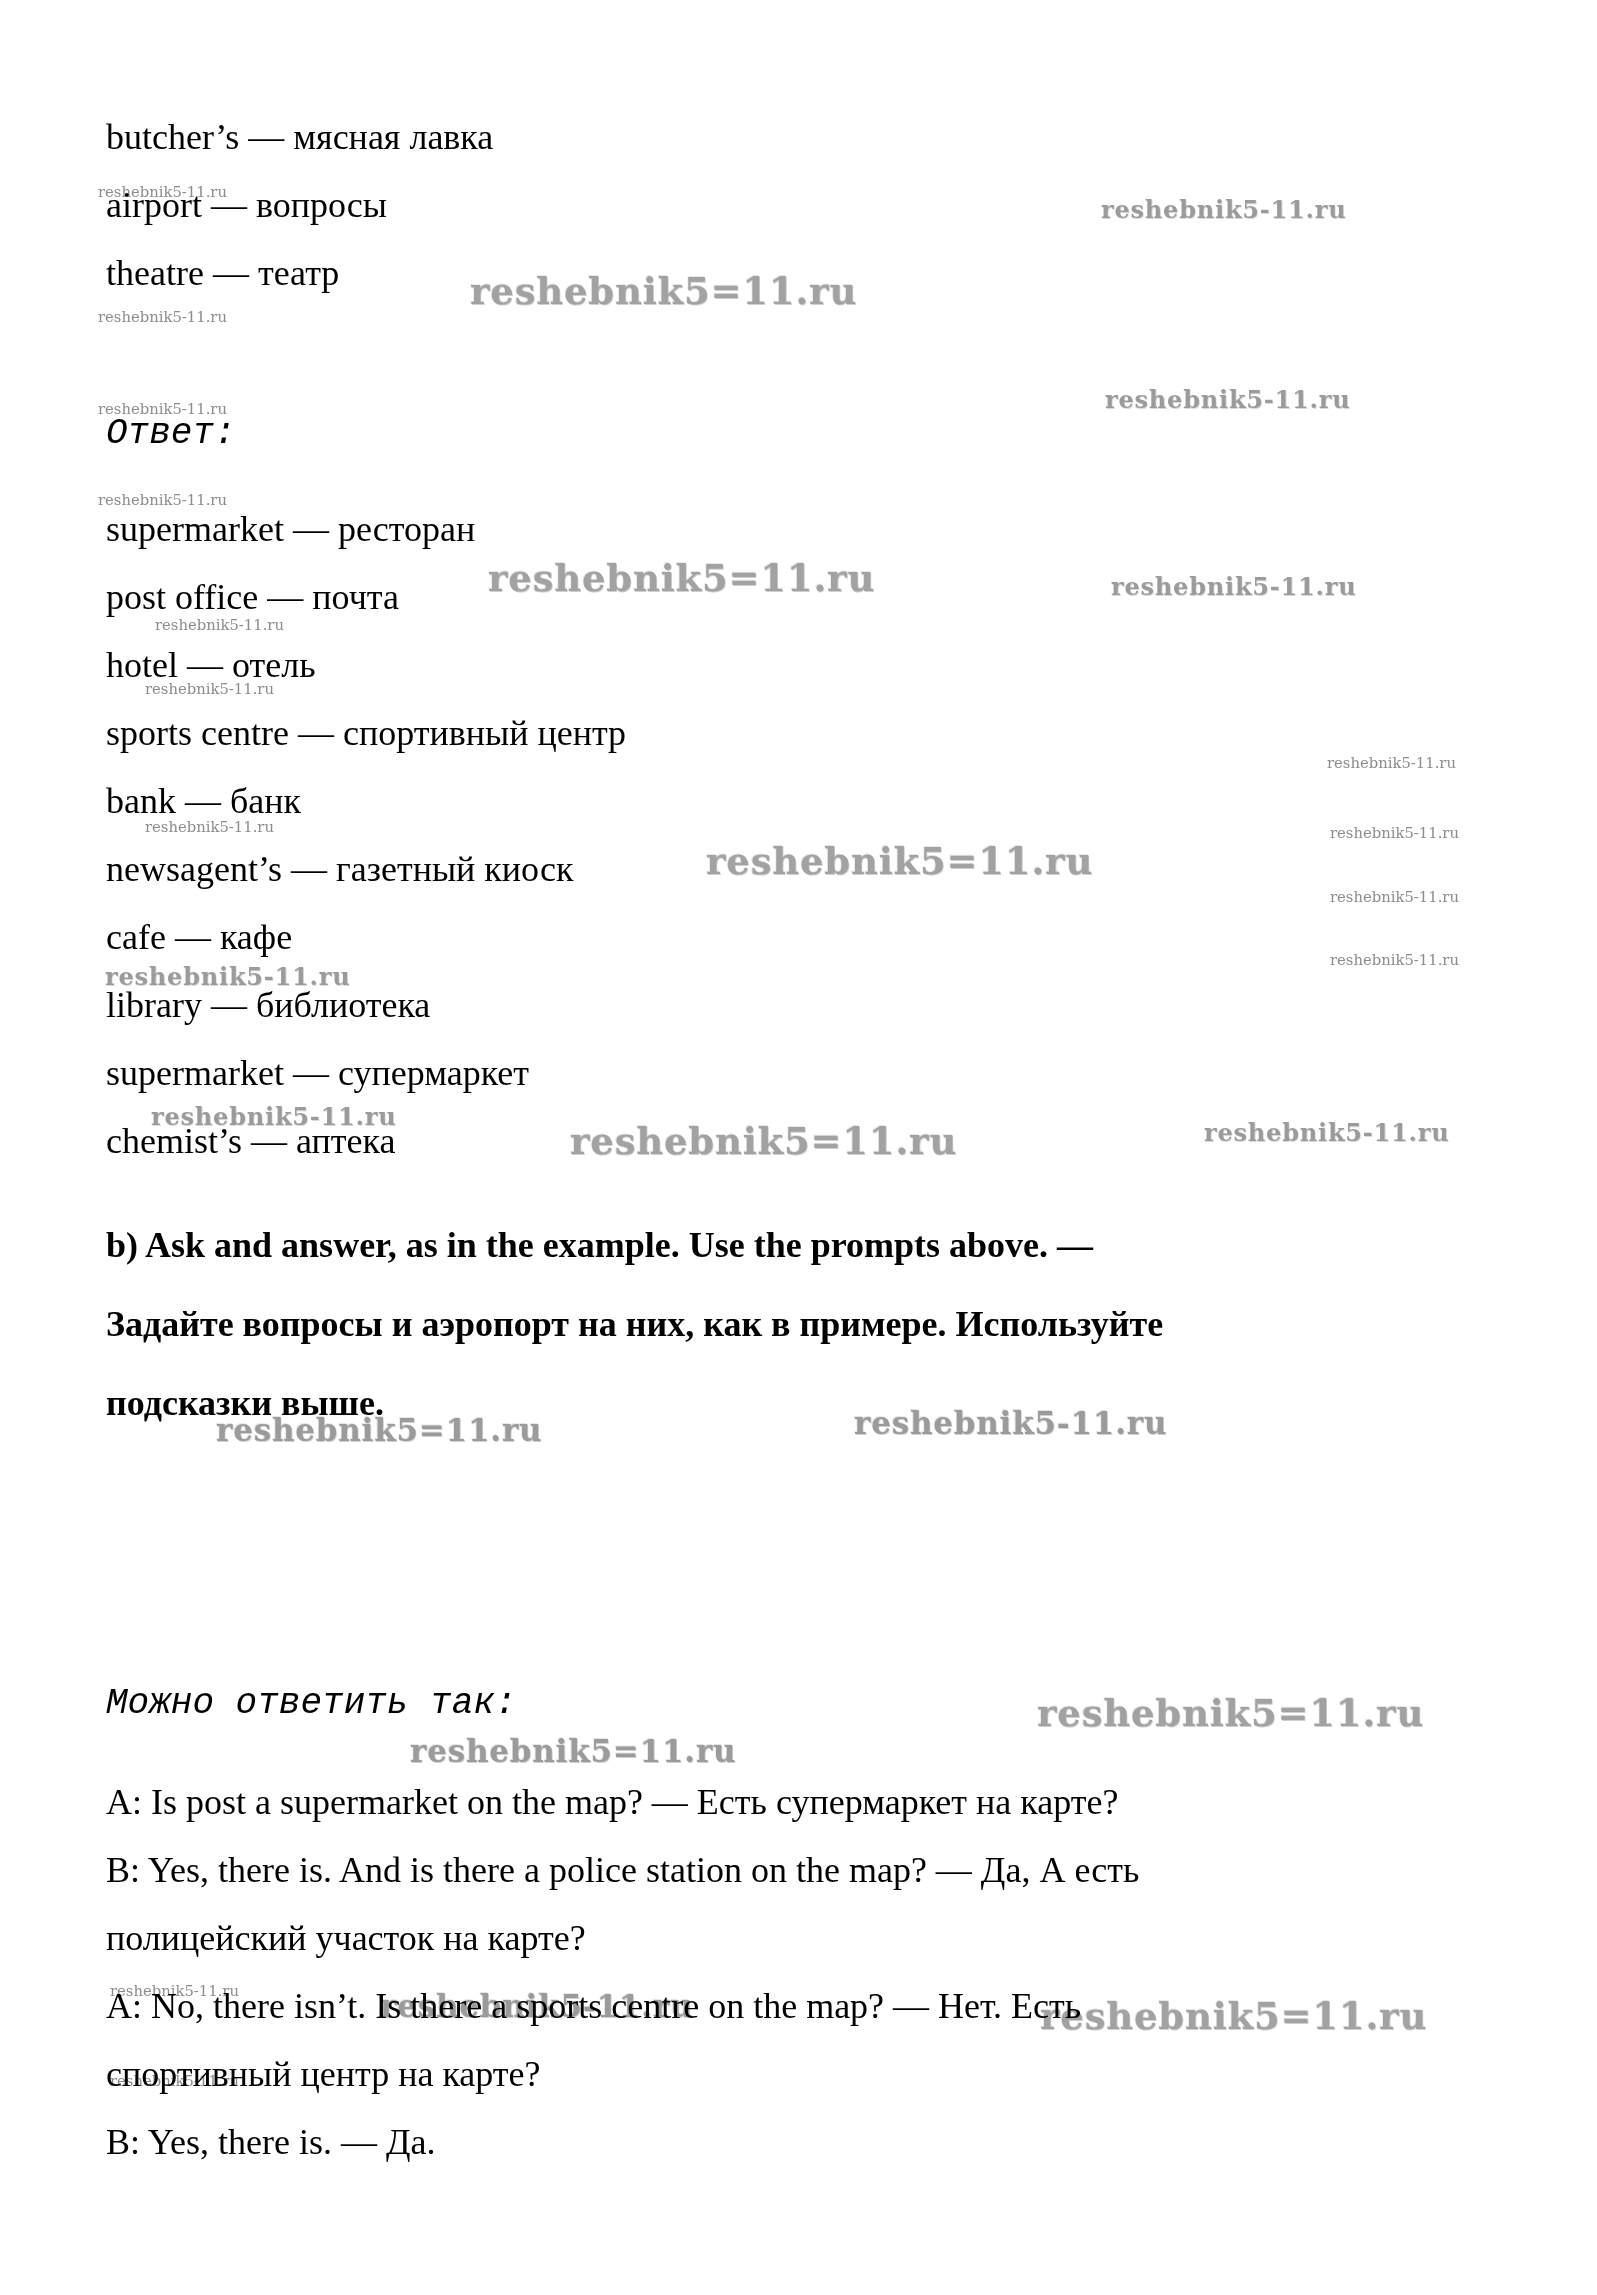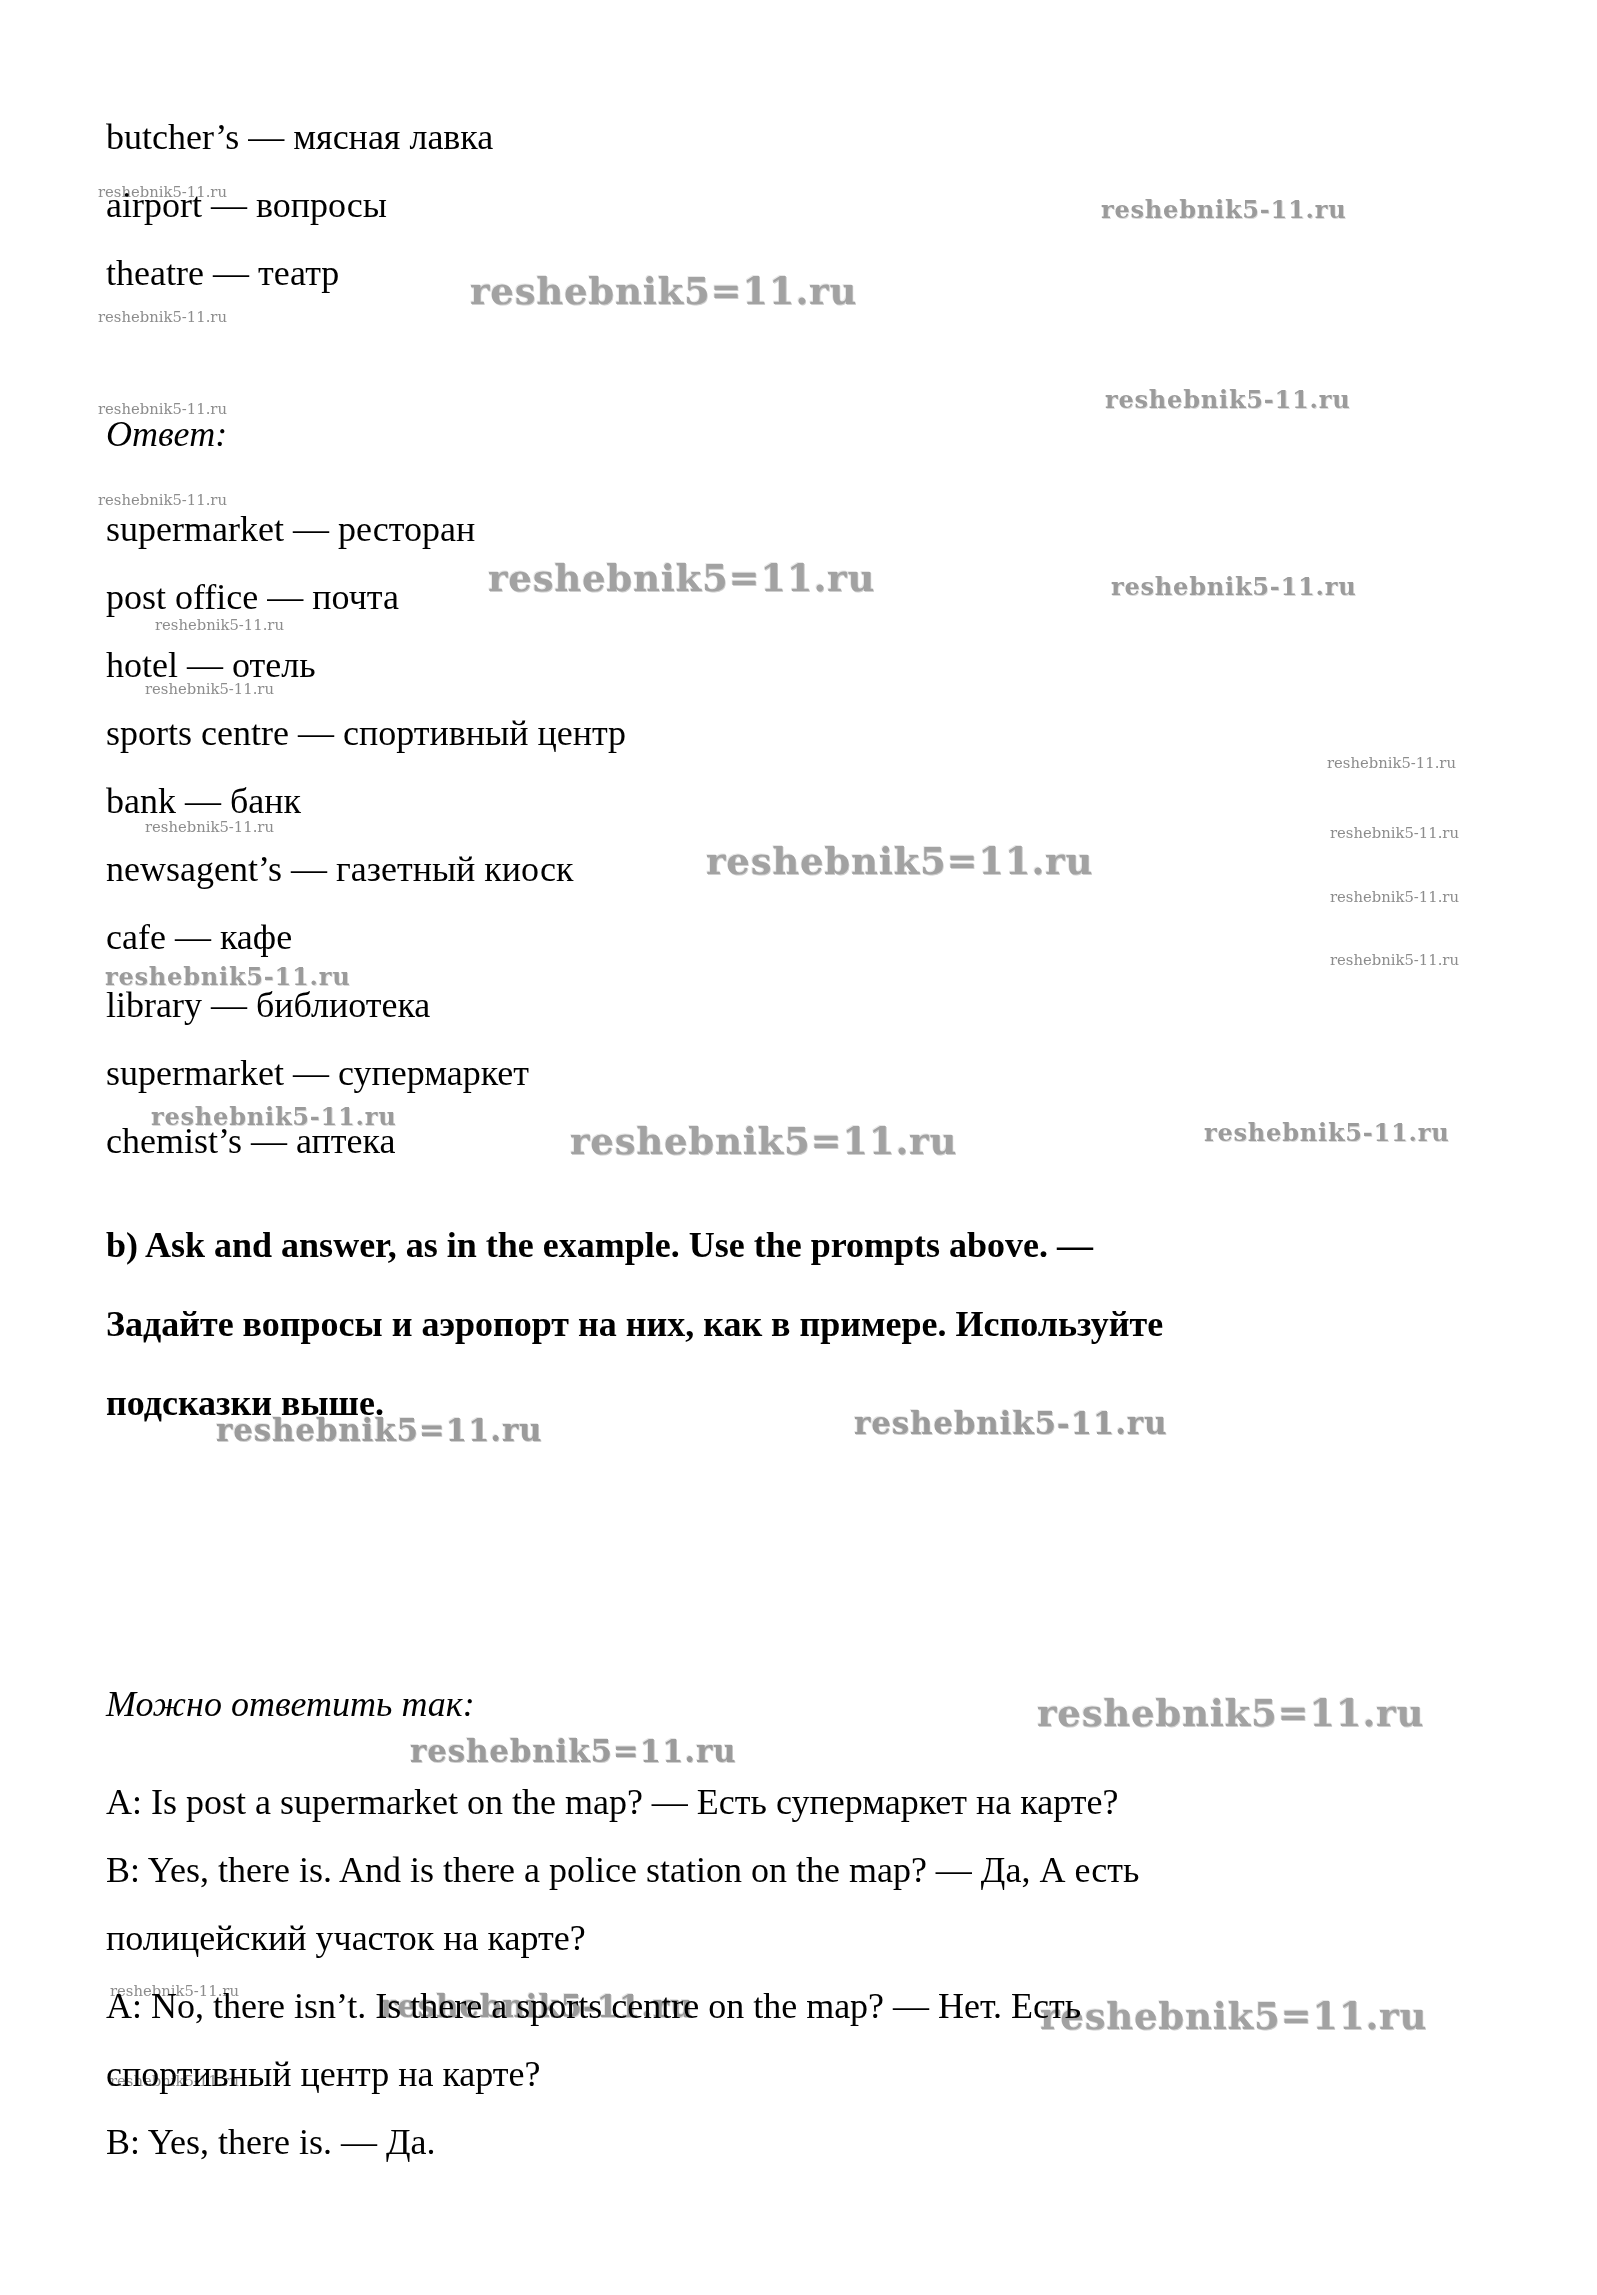--- a/index.html
+++ b/index.html
@@ -11,21 +11,21 @@
     font-family:"Liberation Serif", serif;
     color:#000;
   }
   .section{position:absolute;left:106px;}
   .line{
     font-size:36px;
     line-height:68px;
     height:68px;
     white-space:nowrap;
   }
-  .answer-label .line, .alt-label .line{font-style:italic;}
+  .answer-label .line, .alt-label .line{font-style:italic;font-family:Liberation Mono, monospace;}
   .task-b .line{
     font-weight:bold;
     line-height:79px;
     height:79px;
     font-family:Liberation Serif, serif;
   }
   
   .wm{
     position:absolute;
     white-space:nowrap;

